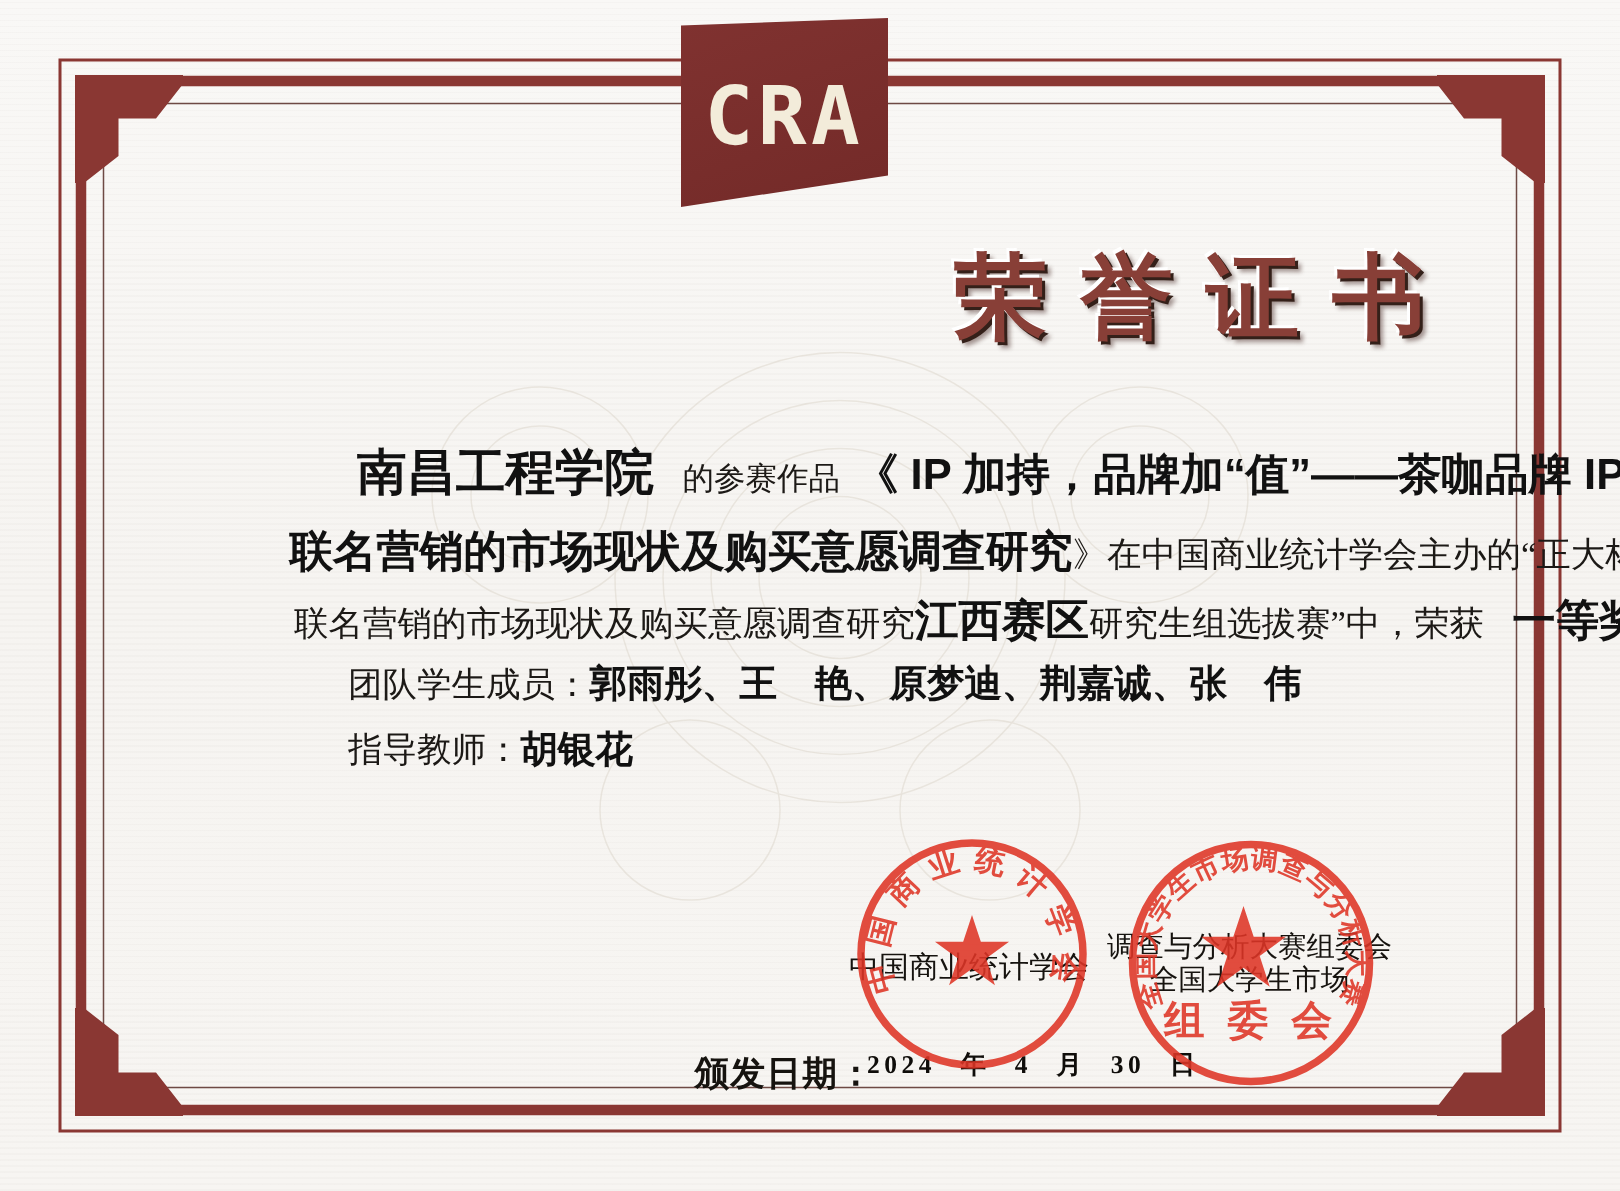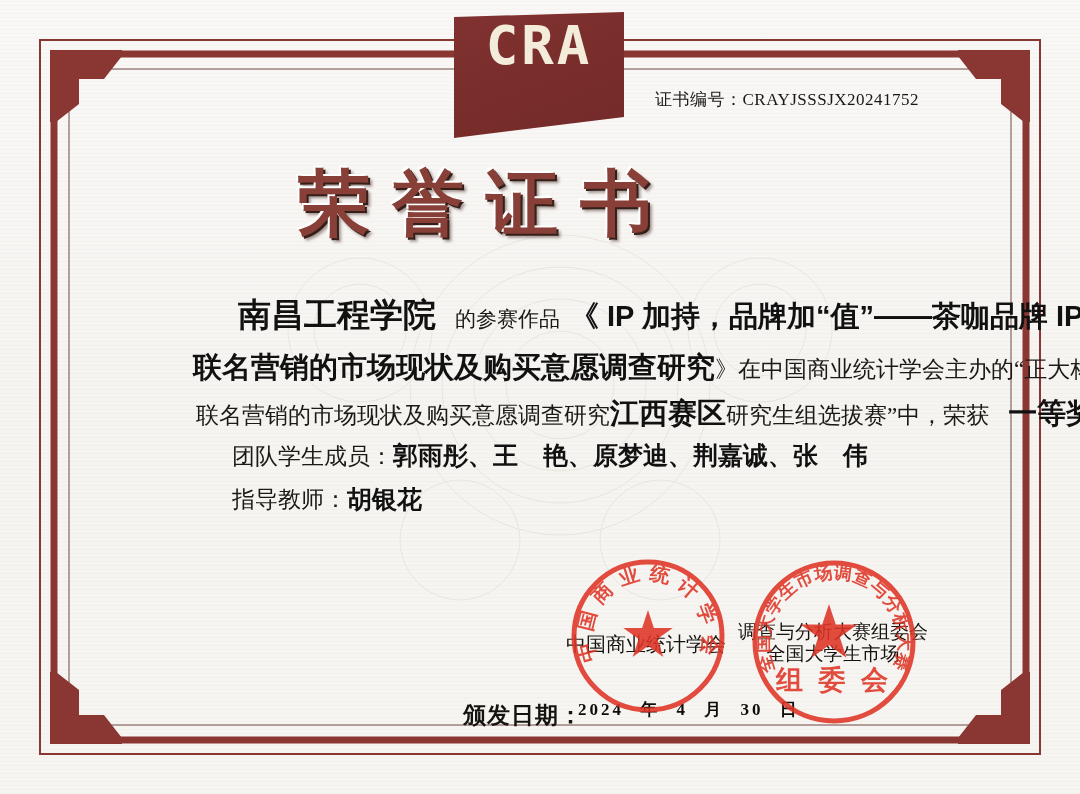--- a/index.html
+++ b/index.html
@@ -9,39 +9,39 @@
     background:#eef0ef;
   }
   .page{
     position:relative; width:1080px; height:794px; overflow:hidden;
     background:
       repeating-linear-gradient(0deg, rgba(120,110,100,0.03) 0 1px, transparent 1px 4px),
       linear-gradient(180deg,#f9f8f6 0%, #f6f4f1 50%, #f7f5f2 100%);
   }
   svg.frame{ position:absolute; left:0; top:0; z-index:1; }
   .ribbon{
-    position:absolute; left:454px; top:12px; width:170px; height:126px; z-index:3;
+    position:absolute; left:454px; top:12px; width:138px; height:126px; z-index:3;
     background:linear-gradient(160deg,#803230,#732a28);
     clip-path:polygon(0 5px, 100% 0, 100% 105px, 0 100%);
-    display:flex; align-items:flex-start; justify-content:center;
+    display:flex; align-items:center; justify-content:center;
   }
   .ribbon span{
     font-family:"DejaVu Sans Mono", monospace;
     font-weight:700; font-size:54px; letter-spacing:3px;
     color:#f3ecda; transform:translateY(2px);
   }
   .cert-number{
     position:absolute; left:655px; top:88px; z-index:2;
     font-size:17px; color:#191613; letter-spacing:0.5px; white-space:nowrap;
   }
   .title{
     position:absolute; left:0; top:156px; width:972px; z-index:2;
-    text-align:center; white-space:nowrap;
+    text-align:right; white-space:nowrap;
     font-family:"Liberation Sans", sans-serif;
-    font-weight:900; font-size:72px; letter-spacing:22px;
+    font-weight:900; font-size:62px; letter-spacing:22px;
     color:#883f37;
     text-shadow:-2px -2px 0 #ffffff, 2px 2px 0 #342019, 4px 4px 3px rgba(62,32,26,0.45);
   }
   .bline{ position:absolute; z-index:2; white-space:nowrap; display:flex; align-items:baseline; color:#151310; }
   .t-bold-lg{ font-family:"Liberation Sans", sans-serif; font-weight:800; font-size:33px; color:#111; }
   .t-bold-md{ font-family:"Liberation Sans", sans-serif; font-weight:800; font-size:29px; color:#111; }
   .t-serif  { font-family:"Liberation Serif", serif; font-size:23px; color:#1c1916; }
   .t-serif-sm{ font-family:"Liberation Serif", serif; font-size:21px; color:#1c1916; }
   .t-bold-name{ font-family:"Liberation Sans", sans-serif; font-weight:700; font-size:25px; color:#111; }
   .gap-l{ margin-left:19px; } .gap-r{ margin-right:10px; }
@@ -95,23 +95,20 @@
       <use href="#cnr" transform="translate(1080,0) scale(-1,1)"></use>
       <use href="#cnr" transform="translate(0,794) scale(1,-1)"></use>
       <use href="#cnr" transform="translate(1080,794) scale(-1,-1)"></use>
     </g>
   </svg>
 
   <div class="ribbon">
     <span>CRA</span>
   </div>
 
-  <div class="cert-number">
-    <span>证书编号：</span><span>CRAYJSSSJX20241752</span>
-  </div>
 
   <div class="title">荣誉证书</div>
 
   <div class="bline" style="left:238px; top:293px;">
     <span class="t-bold-lg">南昌工程学院</span>
     <span class="t-serif-sm gap-l gap-r">的参赛作品</span>
     <span class="t-bold-md">《 IP 加持，品牌加“值”——茶咖品牌 IP</span>
   </div>
 
   <div class="bline" style="left:193px; top:348px;">

